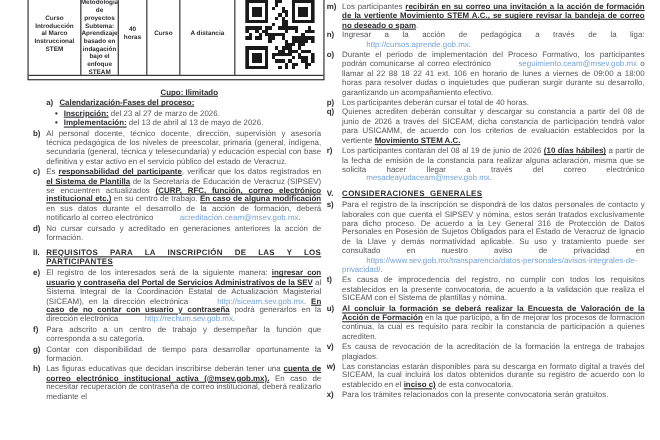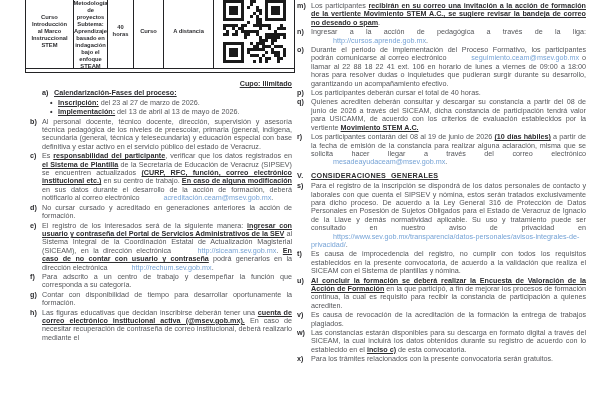--- a/index.html
+++ b/index.html
@@ -27,21 +27,21 @@
   .col{position:absolute;font-size:7.2px;line-height:8.4px;color:var(--text);}
   #col-left{left:30px;top:80px;width:262px;}
   #col-right{left:297px;top:2px;width:289px;}
   .blk{display:flex;margin-bottom:1px;}
   .lbl{flex:0 0 12px;font-weight:700;color:var(--bold);}
   #col-right .lbl{flex:0 0 14px;}
   .txt{flex:1;text-align:justify;}
   .head{margin-top:5px;margin-bottom:2px;}
   .head .txt{font-weight:700;color:var(--bold);letter-spacing:.3px;word-spacing:2.5px;text-align:justify;}
   .cupo-blk{margin-left:22px;}
-  .cupo-blk .txt{text-align:right;}
+  .cupo-blk .txt{text-align:center;}
   .bullet-blk{margin-left:20px;}
   .bullet-blk .lbl{flex:0 0 8px;}
   .ind{margin-left:12px;}
   .b{font-weight:700;color:var(--bold);text-decoration:underline;}
   .a{color:var(--link);padding-left:22px;}
   #qr-svg{display:block;}
 </style>
 </head>
 <body>
 
@@ -314,20 +314,24 @@
         <div class="txt"><span class="">Al personal docente, técnico docente, dirección, supervisión y asesoría técnica pedagógica de los niveles de preescolar, primaria (general, indígena, secundaria (general, técnica y telesecundaria) y educación especial con base definitiva y estar activo en el servicio público del estado de Veracruz.</span></div>
       </div>
       <div class="blk item-blk">
         <span class="lbl">c)</span>
         <div class="txt"><span class="">Es </span><span class="b ">responsabilidad del participante</span><span class="">, verificar que los datos registrados en </span><span class="b ">el Sistema de Plantilla</span><span class=""> de la Secretaría de Educación de Veracruz (SIPSEV) se encuentren actualizados </span><span class="b ">(CURP, RFC, función, correo electrónico institucional etc.)</span><span class=""> en su centro de trabajo. </span><span class="b ">En caso de alguna modificación</span><span class=""> en sus datos durante el desarrollo de la acción de formación, deberá notificarlo al correo electrónico </span><span class="a">acreditación.ceam@msev.gob.mx</span><span class="">.</span></div>
       </div>
       <div class="blk item-blk">
         <span class="lbl">d)</span>
         <div class="txt"><span class="">No cursar cursado y acreditado en generaciones anteriores la acción de formación.</span></div>
       </div>
+      <div class="blk head">
+        <span class="lbl">II.</span>
+        <div class="txt"><span class="b ">REQUISITOS PARA LA INSCRIPCIÓN DE LAS Y LOS PARTICIPANTES</span></div>
+      </div>
       <div class="blk item-blk">
         <span class="lbl">e)</span>
         <div class="txt"><span class="">El registro de los interesados será de la siguiente manera: </span><span class="b ">ingresar con usuario y contraseña del Portal de Servicios Administrativos de la SEV</span><span class=""> al Sistema Integral de la Coordinación Estatal de Actualización Magisterial (SICEAM), en la dirección electrónica </span><span class="a">http://siceam.sev.gob.mx</span><span class="">. </span><span class="b ">En caso de no contar con usuario y contraseña</span><span class=""> podrá generarlos en la dirección electrónica </span><span class="a">http://rechum.sev.gob.mx</span><span class="">.</span></div>
       </div>
       <div class="blk item-blk">
         <span class="lbl">f)</span>
         <div class="txt"><span class="">Para adscrito a un centro de trabajo y desempeñar la función que corresponda a su categoría.</span></div>
       </div>
       <div class="blk item-blk">
         <span class="lbl">g)</span>

